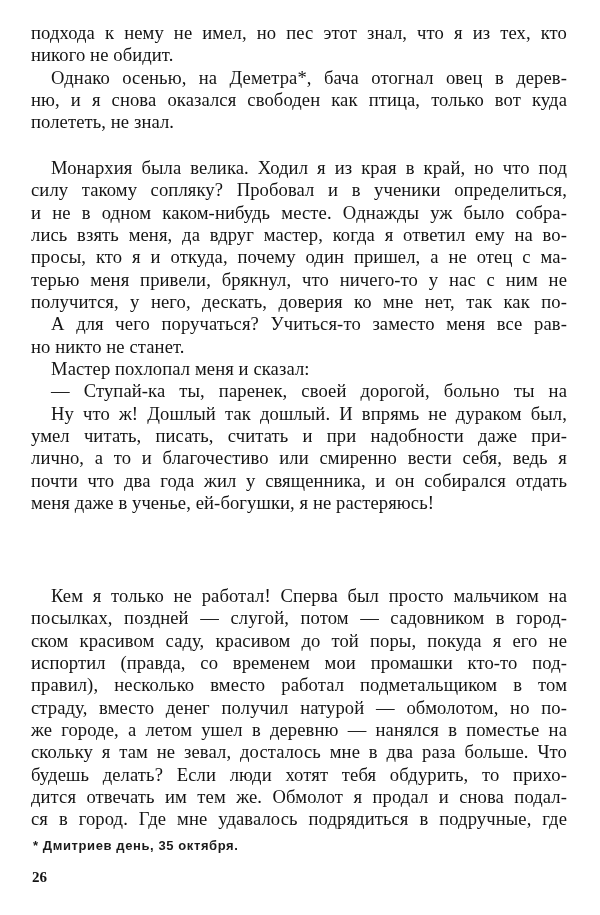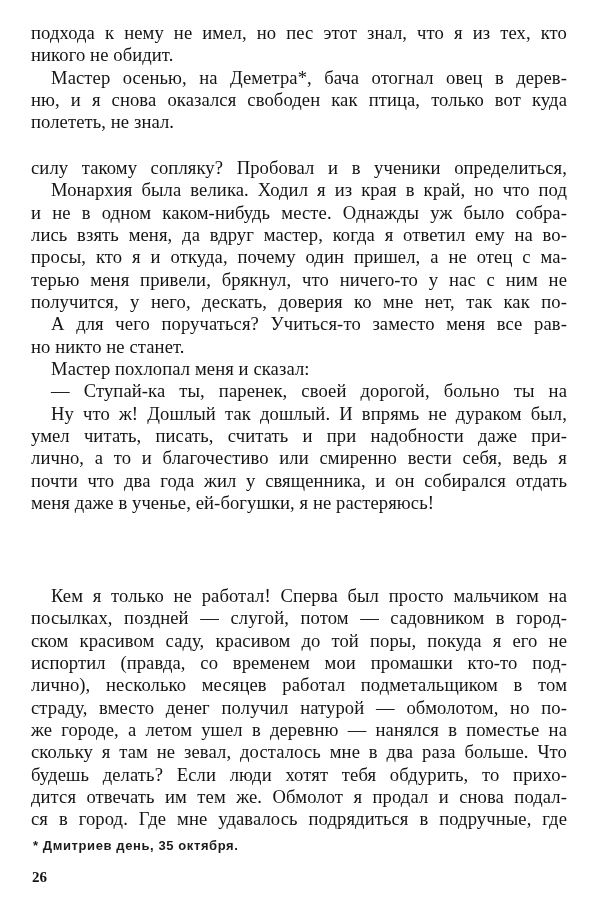--- a/index.html
+++ b/index.html
@@ -65,28 +65,28 @@
   }
 </style>
 </head>
 <body>
 
 <div class="page">
 
   <div class="text-block" id="sec1">
     <span class="line">подхода к нему не имел, но пес этот знал, что я из тех, кто</span>
     <span class="line last">никого не обидит.</span>
-    <span class="line indent">Мастер осенью, на Деметра*, бача отогнал овец в дерев-</span>
+    <span class="line indent">Однако осенью, на Деметра*, бача отогнал овец в дерев-</span>
     <span class="line">ню, и я снова оказался свободен как птица, только вот куда</span>
     <span class="line last">полететь, не знал.</span>
   </div>
 
   <div class="text-block" id="sec2">
+    <span class="line indent">Монархия была велика. Ходил я из края в край, но что под</span>
     <span class="line">силу такому сопляку? Пробовал и в ученики определиться,</span>
-    <span class="line indent">Монархия была велика. Ходил я из края в край, но что под</span>
     <span class="line">и не в одном каком-нибудь месте. Однажды уж было собра-</span>
     <span class="line">лись взять меня, да вдруг мастер, когда я ответил ему на во-</span>
     <span class="line">просы, кто я и откуда, почему один пришел, а не отец с ма-</span>
     <span class="line">терью меня привели, брякнул, что ничего-то у нас с ним не</span>
     <span class="line">получится, у него, дескать, доверия ко мне нет, так как по-</span>
 
     <span class="line indent">А для чего поручаться? Учиться-то заместо меня все рав-</span>
     <span class="line last">но никто не станет.</span>
 
     <span class="line indent last">Мастер похлопал меня и сказал:</span>
@@ -98,21 +98,21 @@
     <span class="line">лично, а то и благочестиво или смиренно вести себя, ведь я</span>
     <span class="line">почти что два года жил у священника, и он собирался отдать</span>
     <span class="line last">меня даже в ученье, ей-богушки, я не растеряюсь!</span>
   </div>
 
   <div class="text-block" id="sec3">
     <span class="line indent">Кем я только не работал! Сперва был просто мальчиком на</span>
     <span class="line">посылках, поздней — слугой, потом — садовником в город-</span>
     <span class="line">ском красивом саду, красивом до той поры, покуда я его не</span>
     <span class="line">испортил (правда, со временем мои промашки кто-то под-</span>
-    <span class="line">лично), несколько месяцев работал подметальщиком в том</span>
+    <span class="line">правил), несколько вместо работал подметальщиком в том</span>
     <span class="line">страду, вместо денег получил натурой — обмолотом, но по-</span>
     <span class="line">же городе, а летом ушел в деревню — нанялся в поместье на</span>
     <span class="line">скольку я там не зевал, досталось мне в два раза больше. Что</span>
     <span class="line">будешь делать? Если люди хотят тебя обдурить, то прихо-</span>
     <span class="line">дится отвечать им тем же. Обмолот я продал и снова подал-</span>
     <span class="line">ся в город. Где мне удавалось подрядиться в подручные, где</span>
   </div>
 
   <div class="footnote">* Дмитриев день, 35 октября.</div>
   <div class="page-number">26</div>

